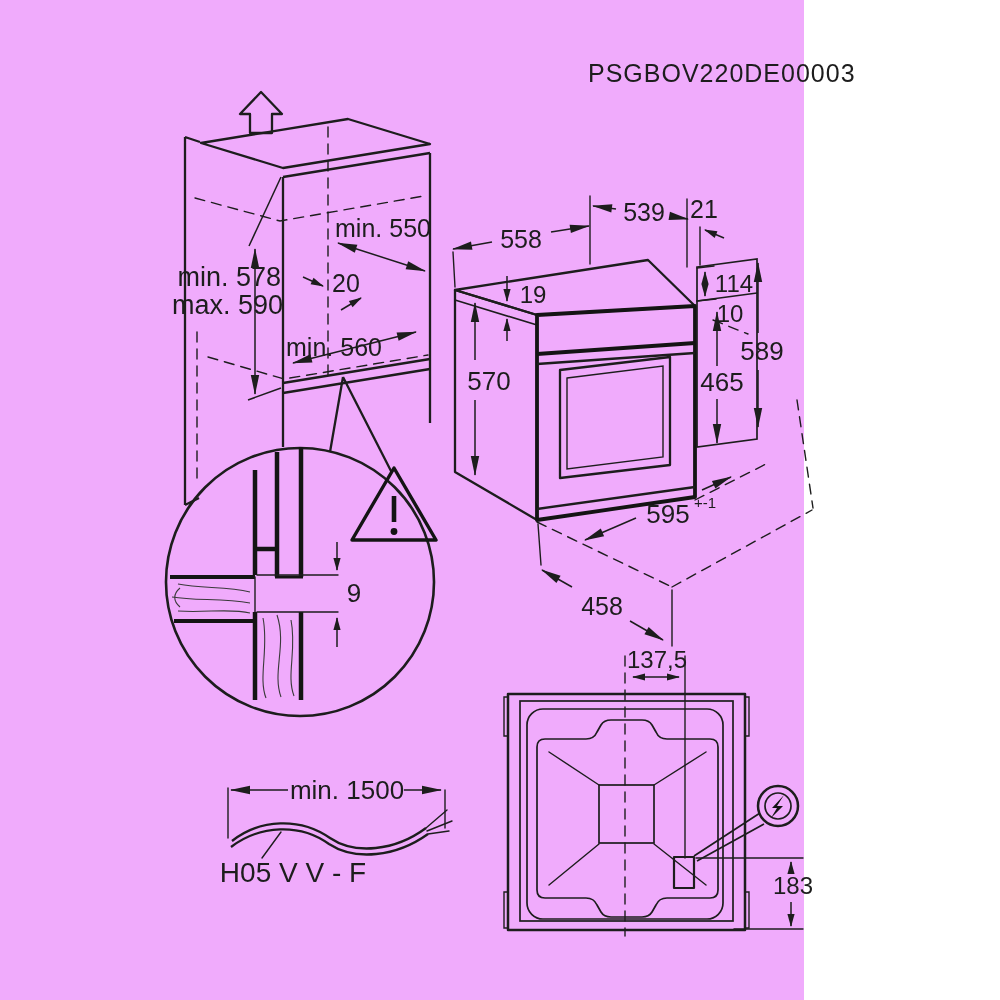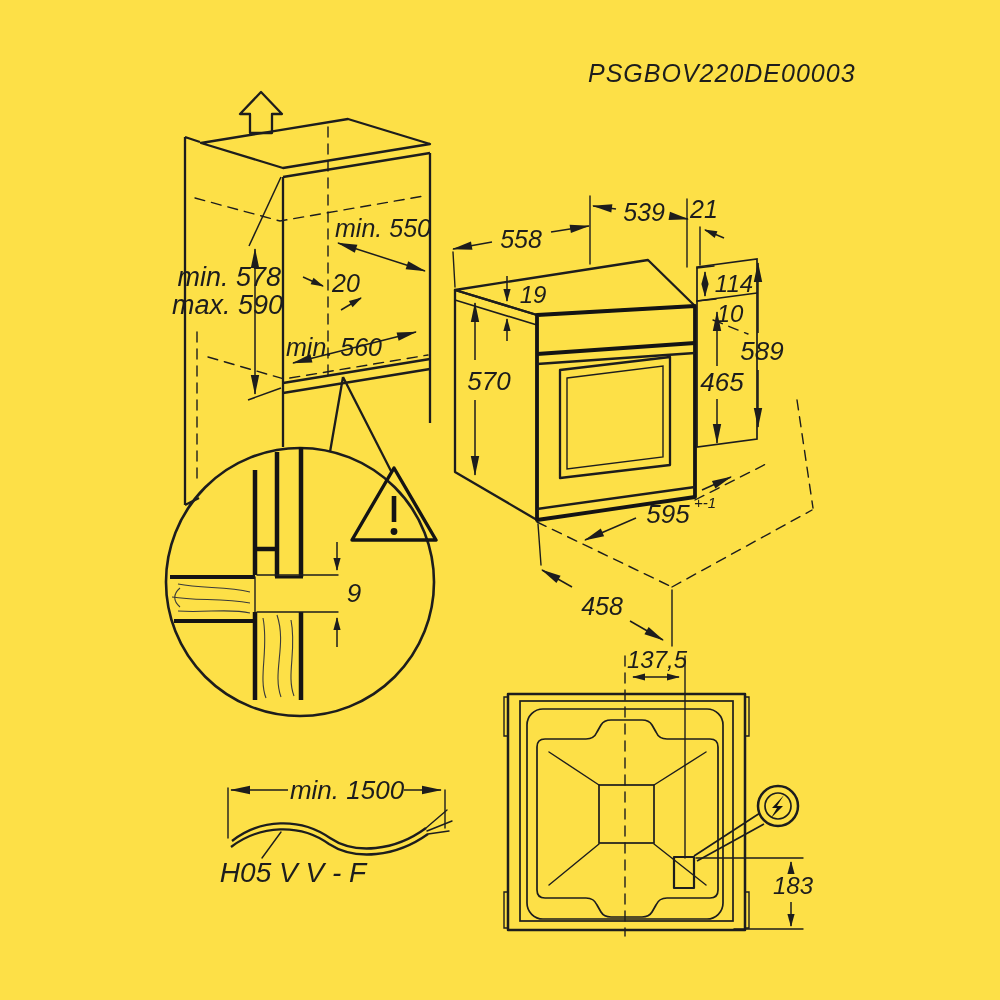--- a/index.html
+++ b/index.html
@@ -1,16 +1,16 @@
 <!DOCTYPE html>
 <html><head>
 <meta charset="utf-8">
 <style>
   html,body{margin:0;padding:0;background:#ffffff;}
-  .page{width:1000px;height:1000px;position:relative;background:#fde047;font-family:"Liberation Sans",sans-serif;font-style:italic;}
+  .page{width:804px;height:1000px;position:relative;background:#f0abfc;font-family:"Liberation Sans",sans-serif;}
   svg{position:absolute;left:0;top:0;}
   svg text{fill:#1d1d1d;font-family:"Liberation Sans",sans-serif;}
   .thin{stroke:#1d1d1d;stroke-width:1.4;fill:none;stroke-linecap:round;}
   .t17{stroke:#1d1d1d;stroke-width:1.7;fill:none;}
   .med{stroke:#1d1d1d;stroke-width:2.3;fill:none;stroke-linejoin:round;}
   .thick{stroke:#141414;stroke-width:3.8;fill:none;stroke-linejoin:round;}
   .x45{stroke:#141414;stroke-width:4.5;fill:none;stroke-linecap:butt;}
   .dash{stroke-dasharray:10 7;}
   .dim{stroke:#1d1d1d;stroke-width:1.5;fill:none;}
   .grain{stroke:#3a3a3a;stroke-width:1.1;fill:none;}

